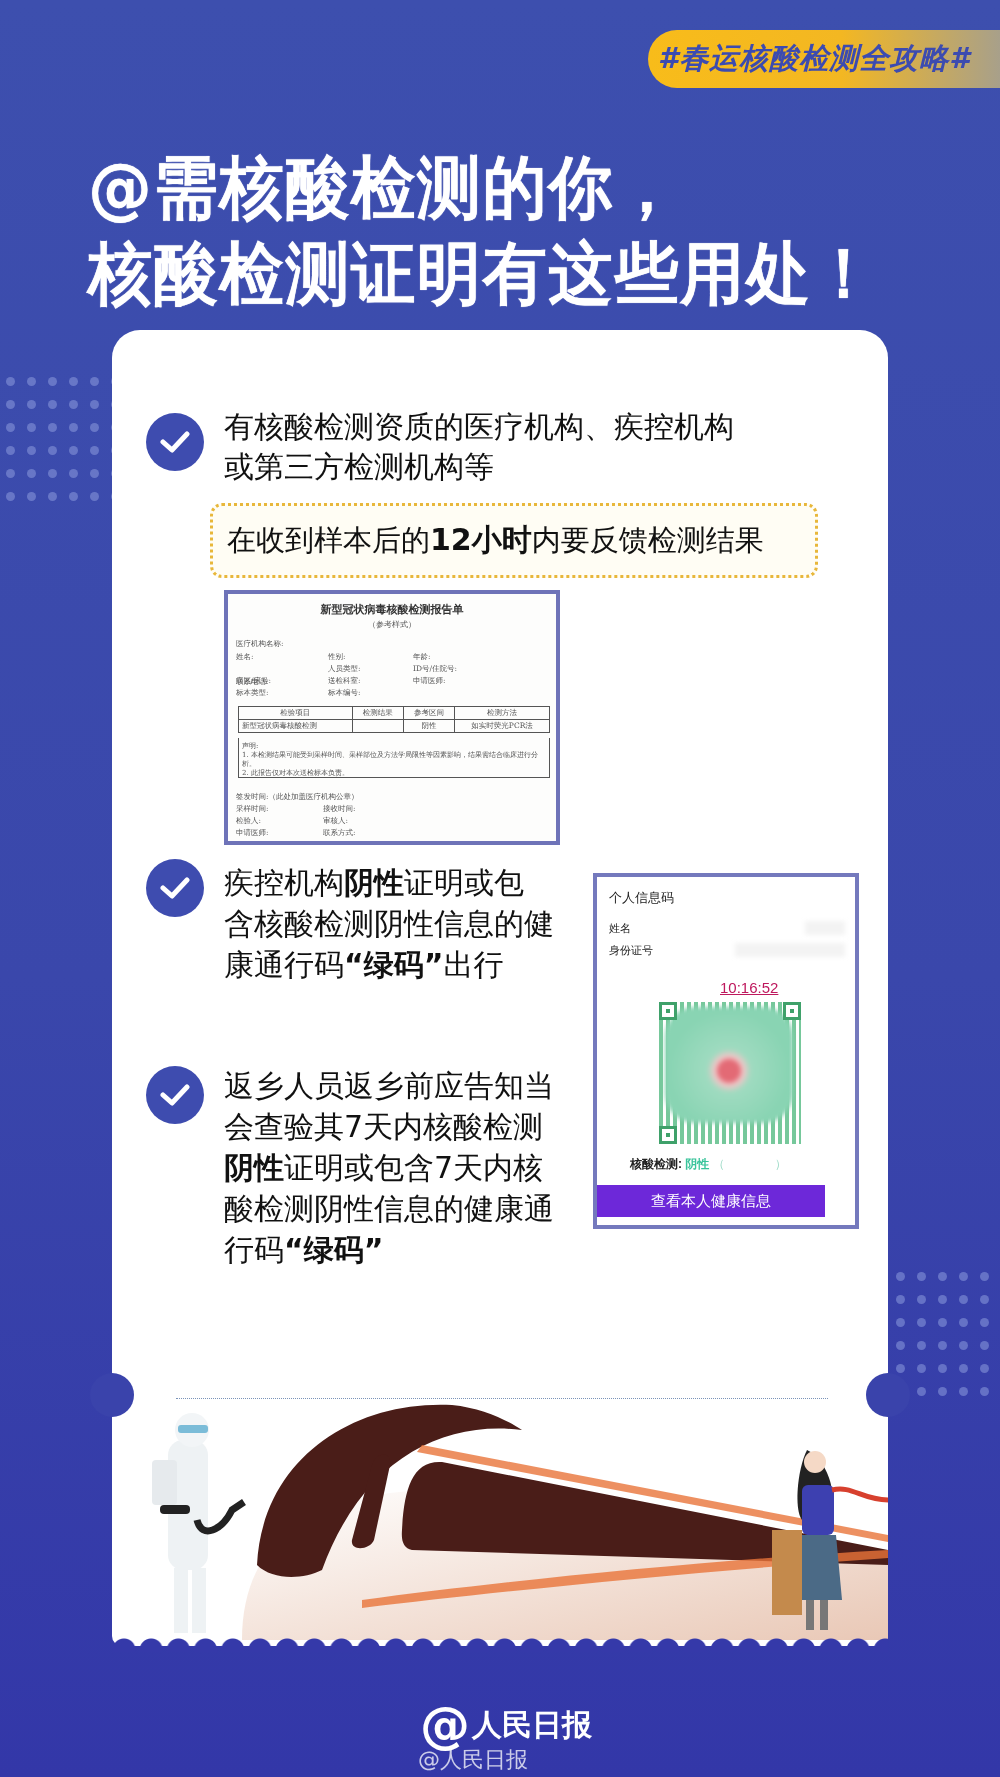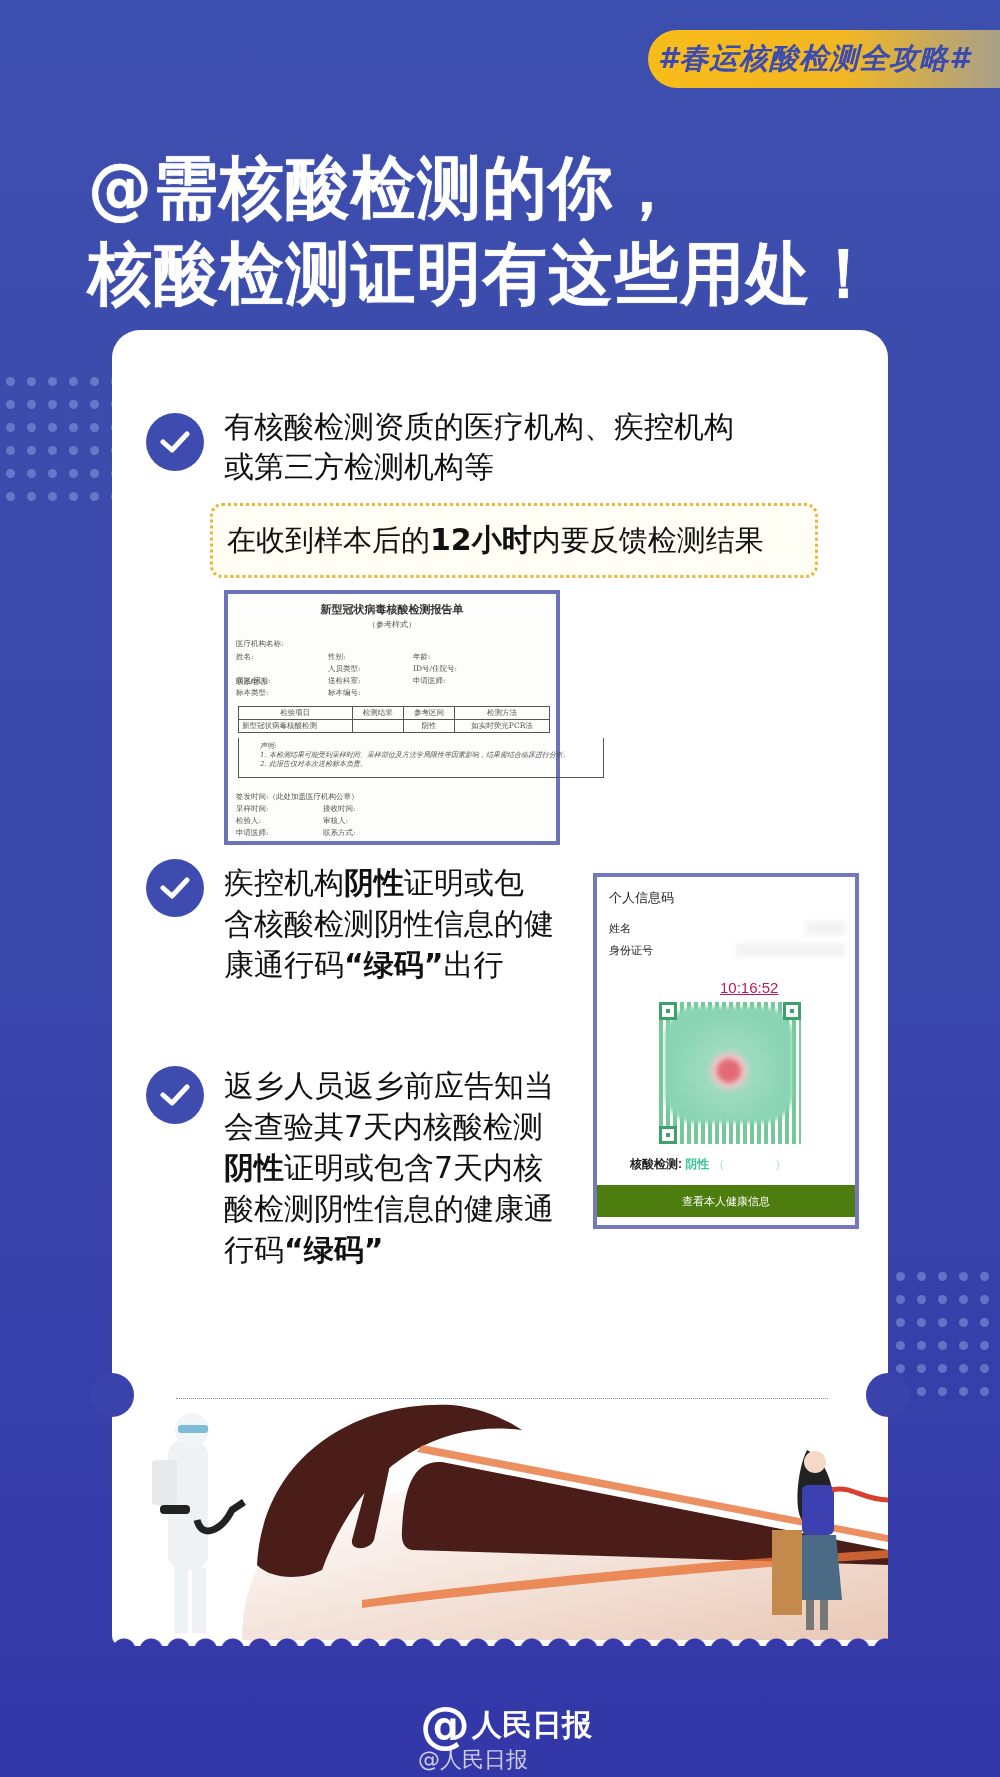--- a/index.html
+++ b/index.html
@@ -53,21 +53,21 @@
   .highlight-box b { font-weight: 900; font-size: 30px; }
   .report {
     position: absolute; left: 224px; top: 590px; width: 336px; height: 255px;
     border: 4px solid #6e73b8; background: #fdfdfc; font-family: "DejaVu Serif", serif; color: #555;
   }
   .report .r-title { text-align:center; font-size: 11px; font-weight: bold; margin-top: 8px; color:#333; }
   .report .r-sub { text-align:center; font-size: 8px; margin-top: 2px; }
   .report .r-row { font-size: 7.5px; position:absolute; white-space:nowrap; }
   .report table { position:absolute; left: 10px; top: 112px; width: 312px; border-collapse: collapse; font-size: 7.5px; }
   .report td { border: 1px solid #555; padding: 1px 3px; text-align:center; }
-  .report .note { position:absolute; left: 10px; top: 144px; width: 366px; height: 40px; border: 1px solid #555; border-top:none; font-size: 7px; padding: 4px 21px; line-height: 9px; font-style: italic;}
+  .report .note { position:absolute; left: 10px; top: 144px; width: 312px; height: 40px; border: 1px solid #555; border-top:none; font-size: 7px; padding: 4px 3px; line-height: 9px;}
   .phone {
     position: absolute; left: 593px; top: 873px; width: 266px; height: 356px;
     border: 4px solid #7479bd; background: #fff; font-family: "Liberation Sans", sans-serif;
   }
   .phone .p-head { position:absolute; left: 12px; top: 12px; font-size: 13px; color: #222; }
   .phone .p-label { position:absolute; left: 12px; font-size: 11px; color:#222; }
   .phone .p-blur { position:absolute; right: 10px; height: 14px; background: #f3f3f3; filter: blur(2px); }
   .phone .p-time { position:absolute; left: 123px; top: 102px; font-size: 15px; color:#be185d;text-decoration:underline; }
   .qr {
     position:absolute; left: 62px; top: 125px; width: 142px; height: 142px;
@@ -79,22 +79,22 @@
   .qr-blur {
     position:absolute; left: 68px; top: 130px; width: 128px; height: 116px; border-radius: 30px;
     background: radial-gradient(circle at 50% 55%, #e36a75 0 10px, #f2c6c8 14px, #9fdbc0 22px, #89d4b3 60px);
     filter: blur(2px);
   }
   .qr-corner { position:absolute; width: 18px; height: 18px; border: 3px solid #3fa16a; background:#fff; }
   .qr-corner::after { content:""; position:absolute; left:4px; top:4px; width:4px; height:4px; background:#3fa16a; }
   .phone .p-test { position:absolute; left: 33px; top: 279px; font-size: 12px; font-weight: bold; color:#222; }
   .phone .p-test span { color: #3ac49b; }
   .phone .p-btn {
-    position:absolute; left: 0; top: 308px; width: 258px; height: 32px; background: #4d7c0f;
-    color: #fff; font-size: 11px; display:flex; align-items:center; justify-content:center;
+    position:absolute; left: 0; top: 308px; width: 228px; height: 32px; background: #6d28d9;
+    color: #fff; font-size: 15px; display:flex; align-items:center; justify-content:center;
   }
   .divider-line { position:absolute; left: 176px; top: 1398px; width: 652px; border-top: 1px dotted #7a93b8; }
   .illu { position:absolute; left: 112px; top: 1390px; width: 776px; height: 250px; overflow: hidden; }
   .footer-logo {
     position:absolute; left: 420px; top: 1700px; color:#fff; font-weight:900; font-size: 30px;
     display:flex; align-items:center; gap: 2px;
   }
   .footer-logo .at { font-size: 50px; font-weight: 900; line-height: 50px; }
   .watermark { position:absolute; left: 418px; top: 1745px; color: rgba(255,255,255,0.75); font-size: 22px; }
 </style>

